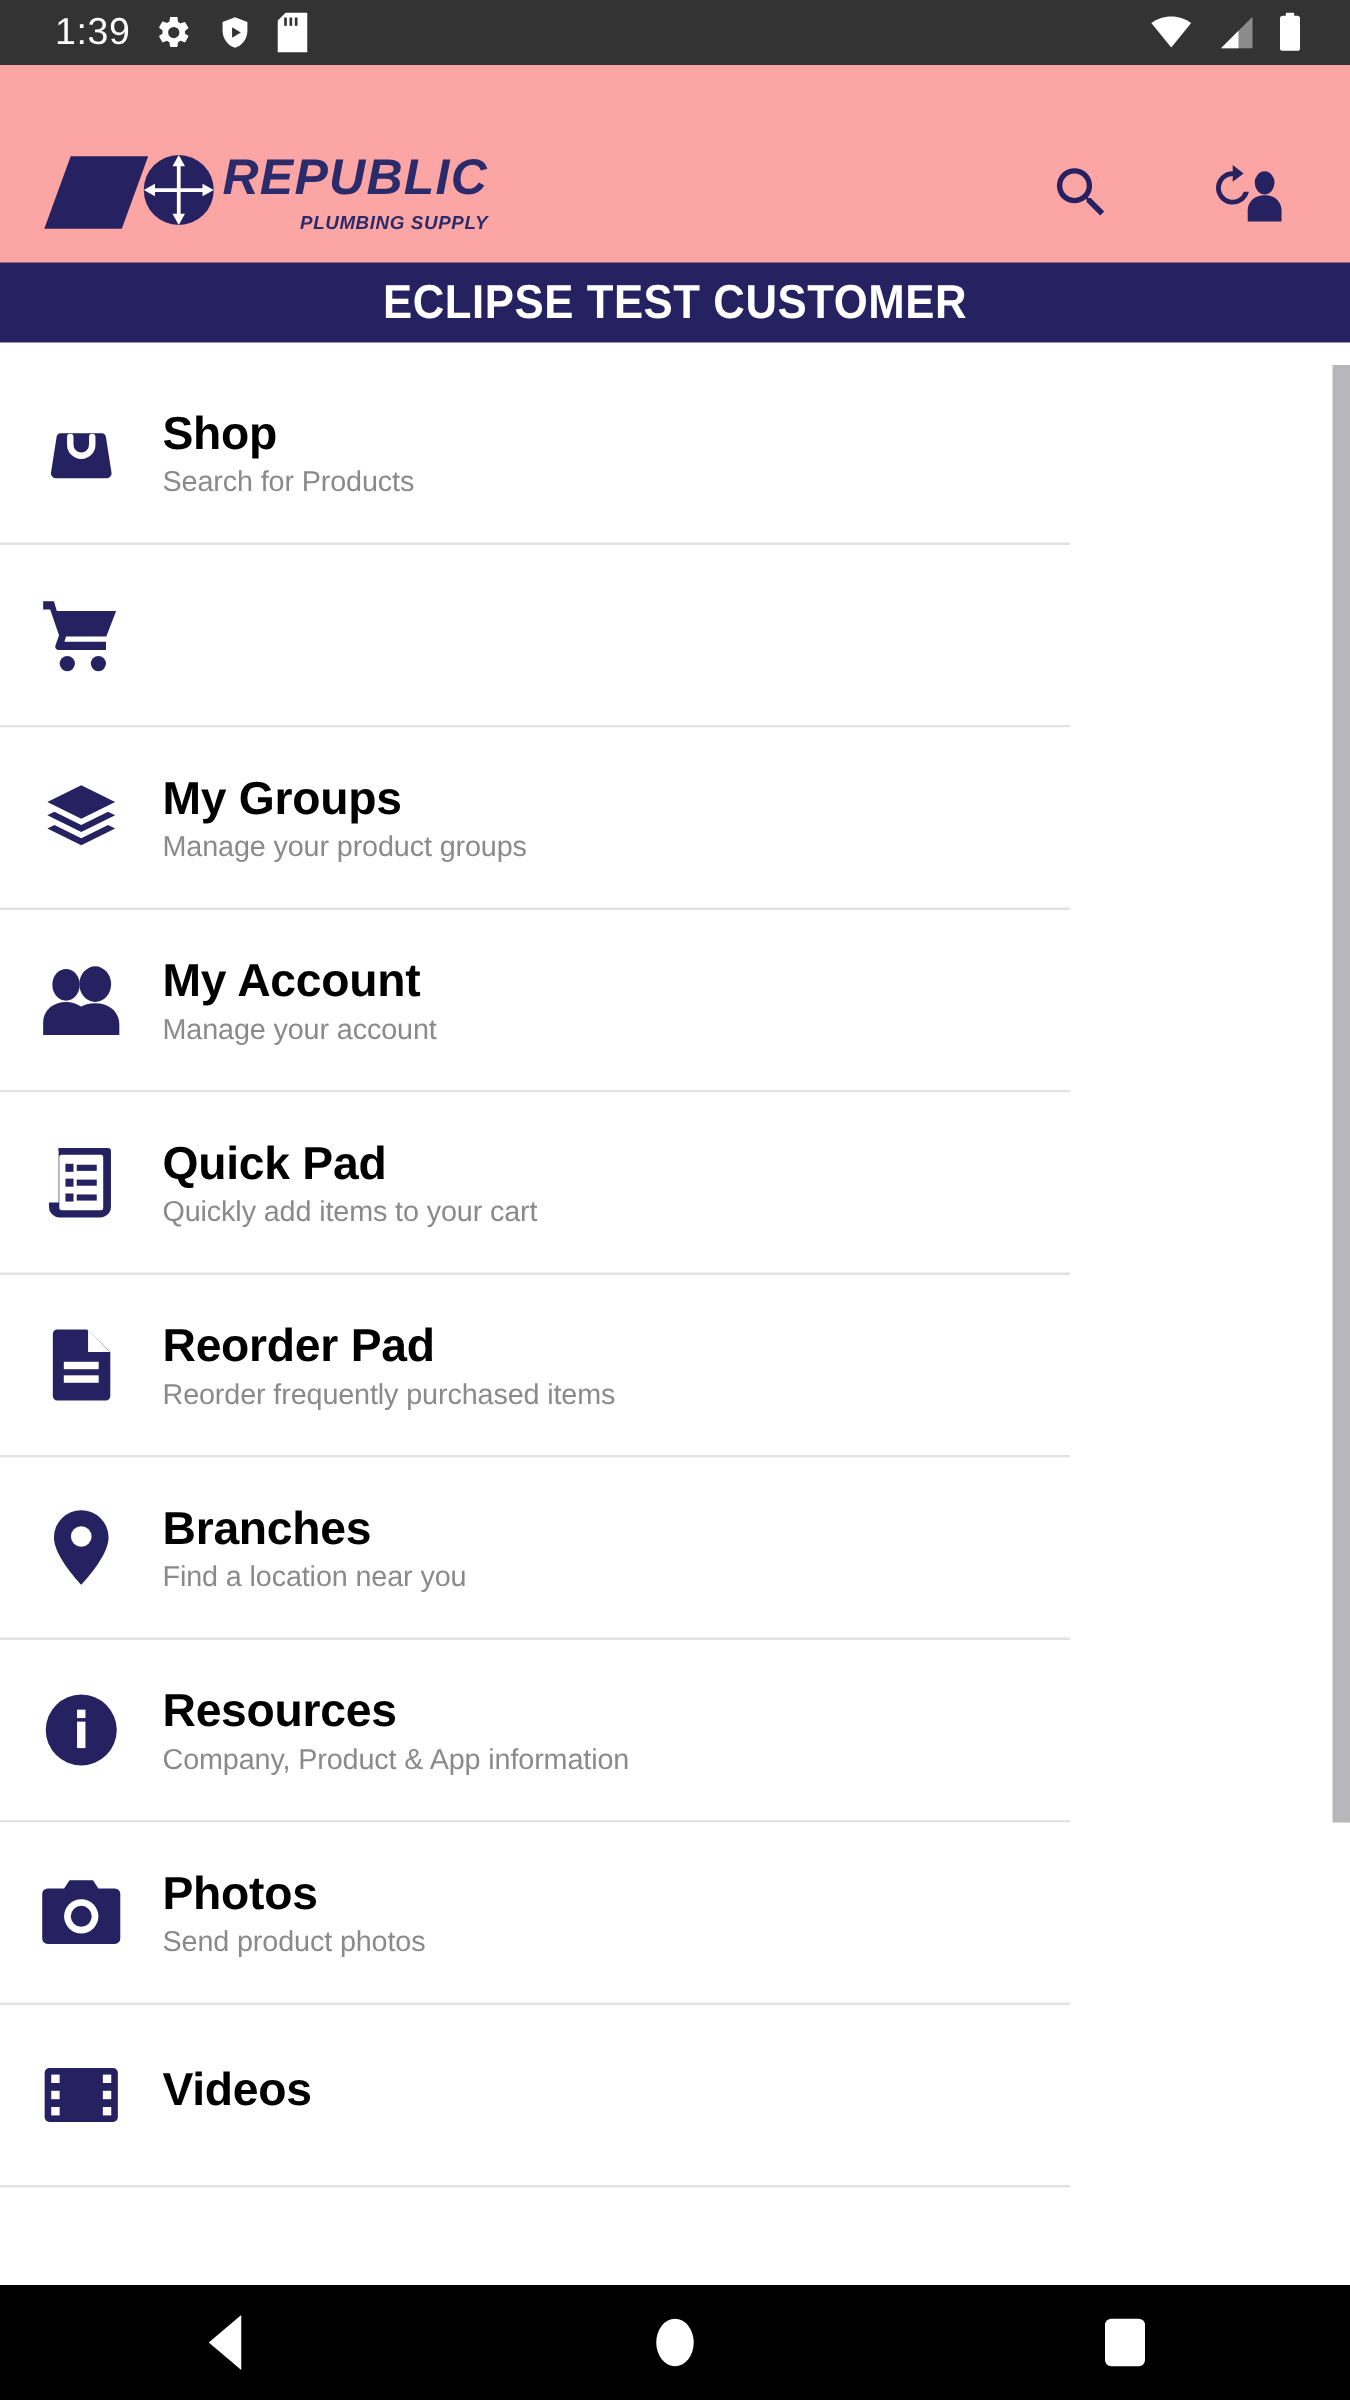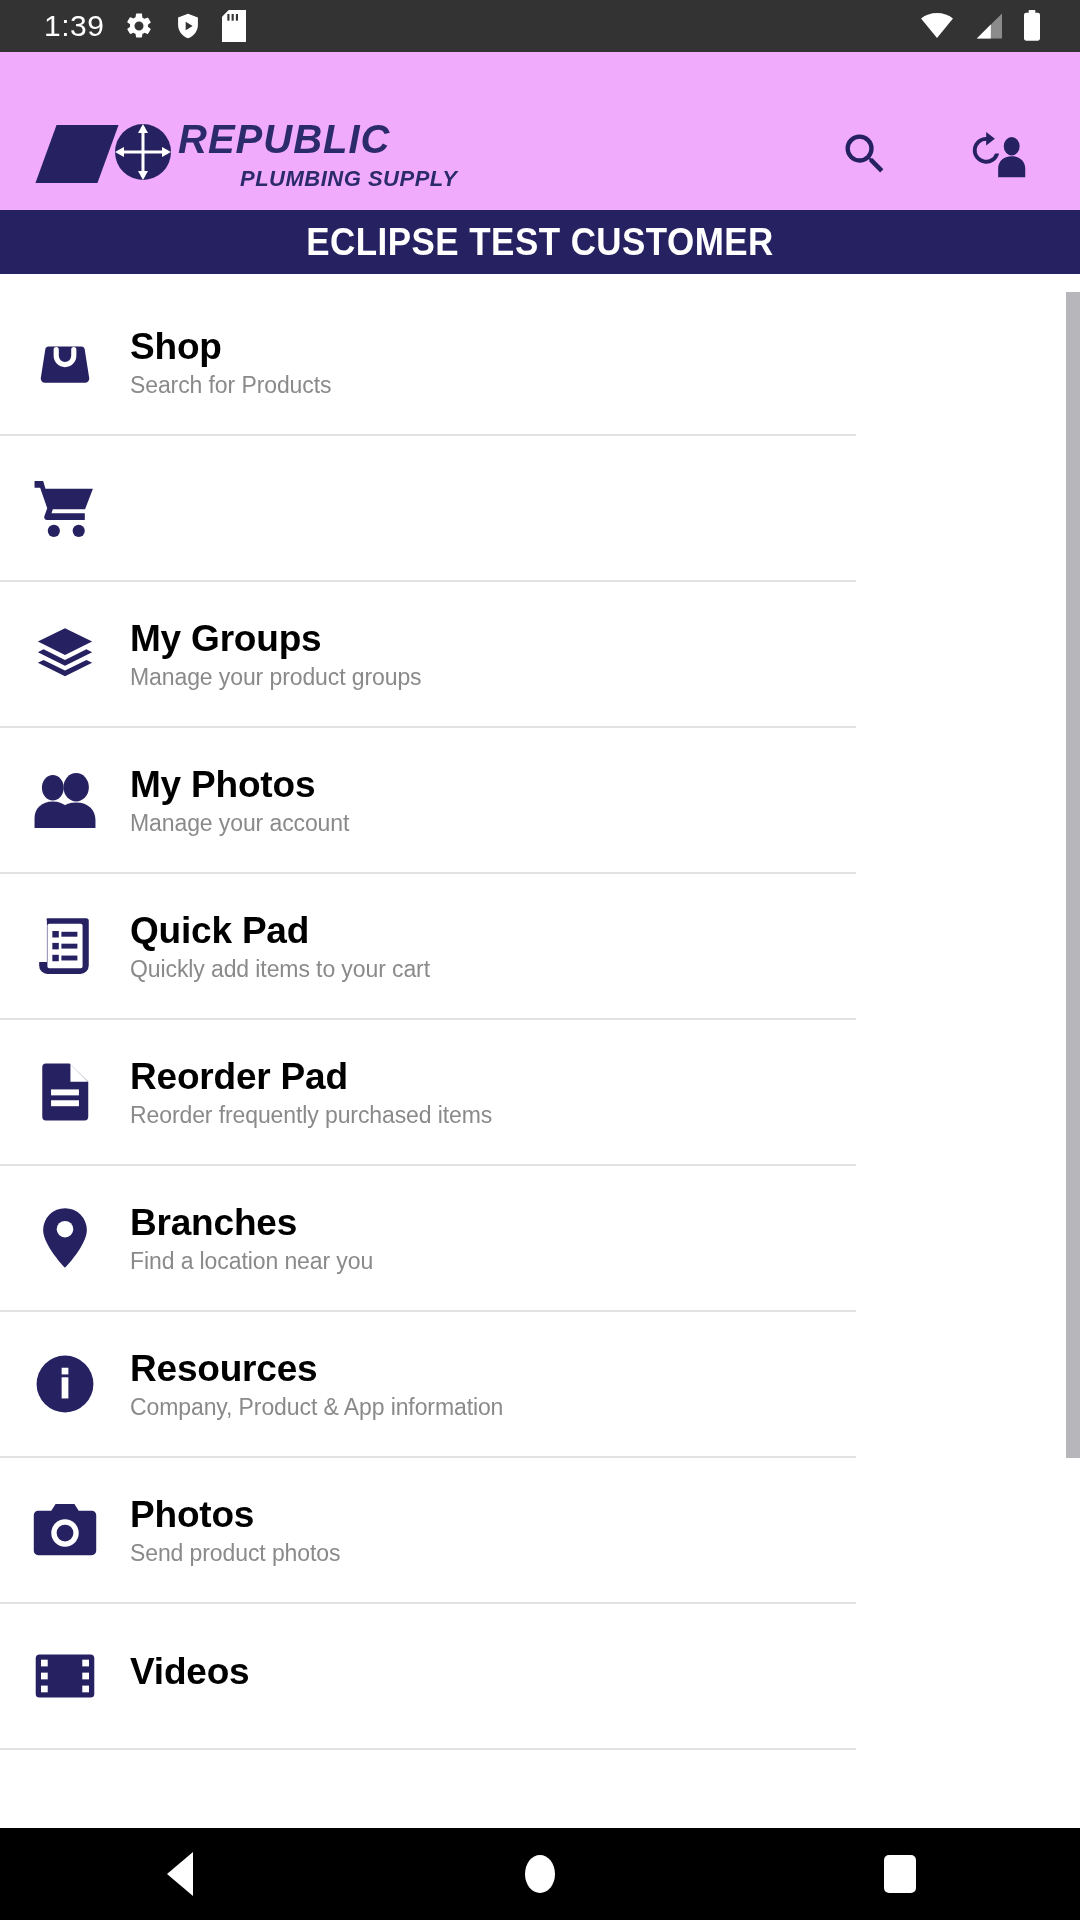--- a/index.html
+++ b/index.html
@@ -17,38 +17,38 @@
     display:flex; align-items:center;
   }
   .sb-left{ display:flex; align-items:center; padding-left:44px; gap:20px; }
   .sb-time{ font-size:30px; font-weight:400; letter-spacing:.5px; line-height:1; }
   .sb-icon{ display:flex; align-items:center; }
   .sb-right{ margin-left:auto; display:flex; align-items:center; gap:18px; padding-right:38px; }
 
   
   .appbar{
     position:absolute; left:0; top:52px; width:1080px; height:204px;
-    background:#f0abfc; display:flex; align-items:center;
+    background:#fca5a5; display:flex; align-items:center;
   }
   .logo-wrap{ display:flex; align-items:center; padding-left:44px; }
   .logo-mark{ position:relative; width:132px; height:78px; flex:none; }
   .logo-para{
     position:absolute; left:2px; top:10px; width:62px; height:58px;
     background:#262261; transform:skewX(-20deg);
   }
   .logo-globe{ position:absolute; left:68px; top:6px; }
   .logo-text{ margin-left:2px; display:flex; flex-direction:column; }
   .logo-line1{
     font-family:"Liberation Sans", sans-serif;
     font-size:40px; font-weight:700; font-style:italic;
     color:#2b2a6b; letter-spacing:1px; line-height:1; white-space:nowrap;
   }
   .logo-line2{
     font-family:"Liberation Sans", sans-serif;
-    font-size:22px; font-weight:700; font-style:italic;
+    font-size:15px; font-weight:700; font-style:italic;
     color:#2b2a6b; letter-spacing:.5px; line-height:1;
     margin-top:9px; margin-left:62px; white-space:nowrap;
   }
   .appbar-actions{ margin-left:auto; display:flex; align-items:center; gap:70px; padding-right:52px; }
   .action-btn{ display:flex; align-items:center; justify-content:center; width:62px; height:62px; }
 
   
   .cust-banner{
     position:absolute; left:0; top:210px; width:1080px; height:64px;
     background:#262261; display:flex; align-items:center; justify-content:center;
@@ -239,21 +239,21 @@
   <div class="row">
     <div class="row-icon">
       <svg width="66" height="58" viewBox="0 0 26 22">
         <ellipse cx="8.2" cy="6.2" rx="4.3" ry="5" fill="#262261"></ellipse>
         <path fill="#262261" d="M8.2 11.6C3.9 11.6 1 14.4 1 18v4h14.4v-4c0-3.6-2.9-6.4-7.2-6.4z"></path>
         <ellipse cx="17.4" cy="6" rx="5" ry="5.6" fill="#262261"></ellipse>
         <path fill="#262261" d="M17.4 12c-4.8 0-8 3-8 6.8V22H25v-3.2c0-3.8-2.8-6.8-7.6-6.8z"></path>
       </svg>
     </div>
     <div class="row-text">
-      <span class="row-title">My Photos</span>
+      <span class="row-title">My Account</span>
       <span class="row-sub">Manage your account</span>
     </div>
   </div>
 
   <div class="row">
     <div class="row-icon">
       <svg width="60" height="62" viewBox="0 0 22 24">
         <path fill="#262261" d="M4 1.3h15.2a1 1 0 0 1 1 1v17.2a3.3 3.3 0 0 1-3.3 3.3H4.2A3.2 3.2 0 0 1 1 19.6v-1.4h3V2.3a1 1 0 0 1 0-1z"></path>
         <rect x="4.2" y="3.4" width="13.6" height="17.2" rx="0.7" fill="#ffffff"></rect>
         <rect x="6.1" y="6.2" width="2.5" height="2.5" fill="#262261"></rect>

